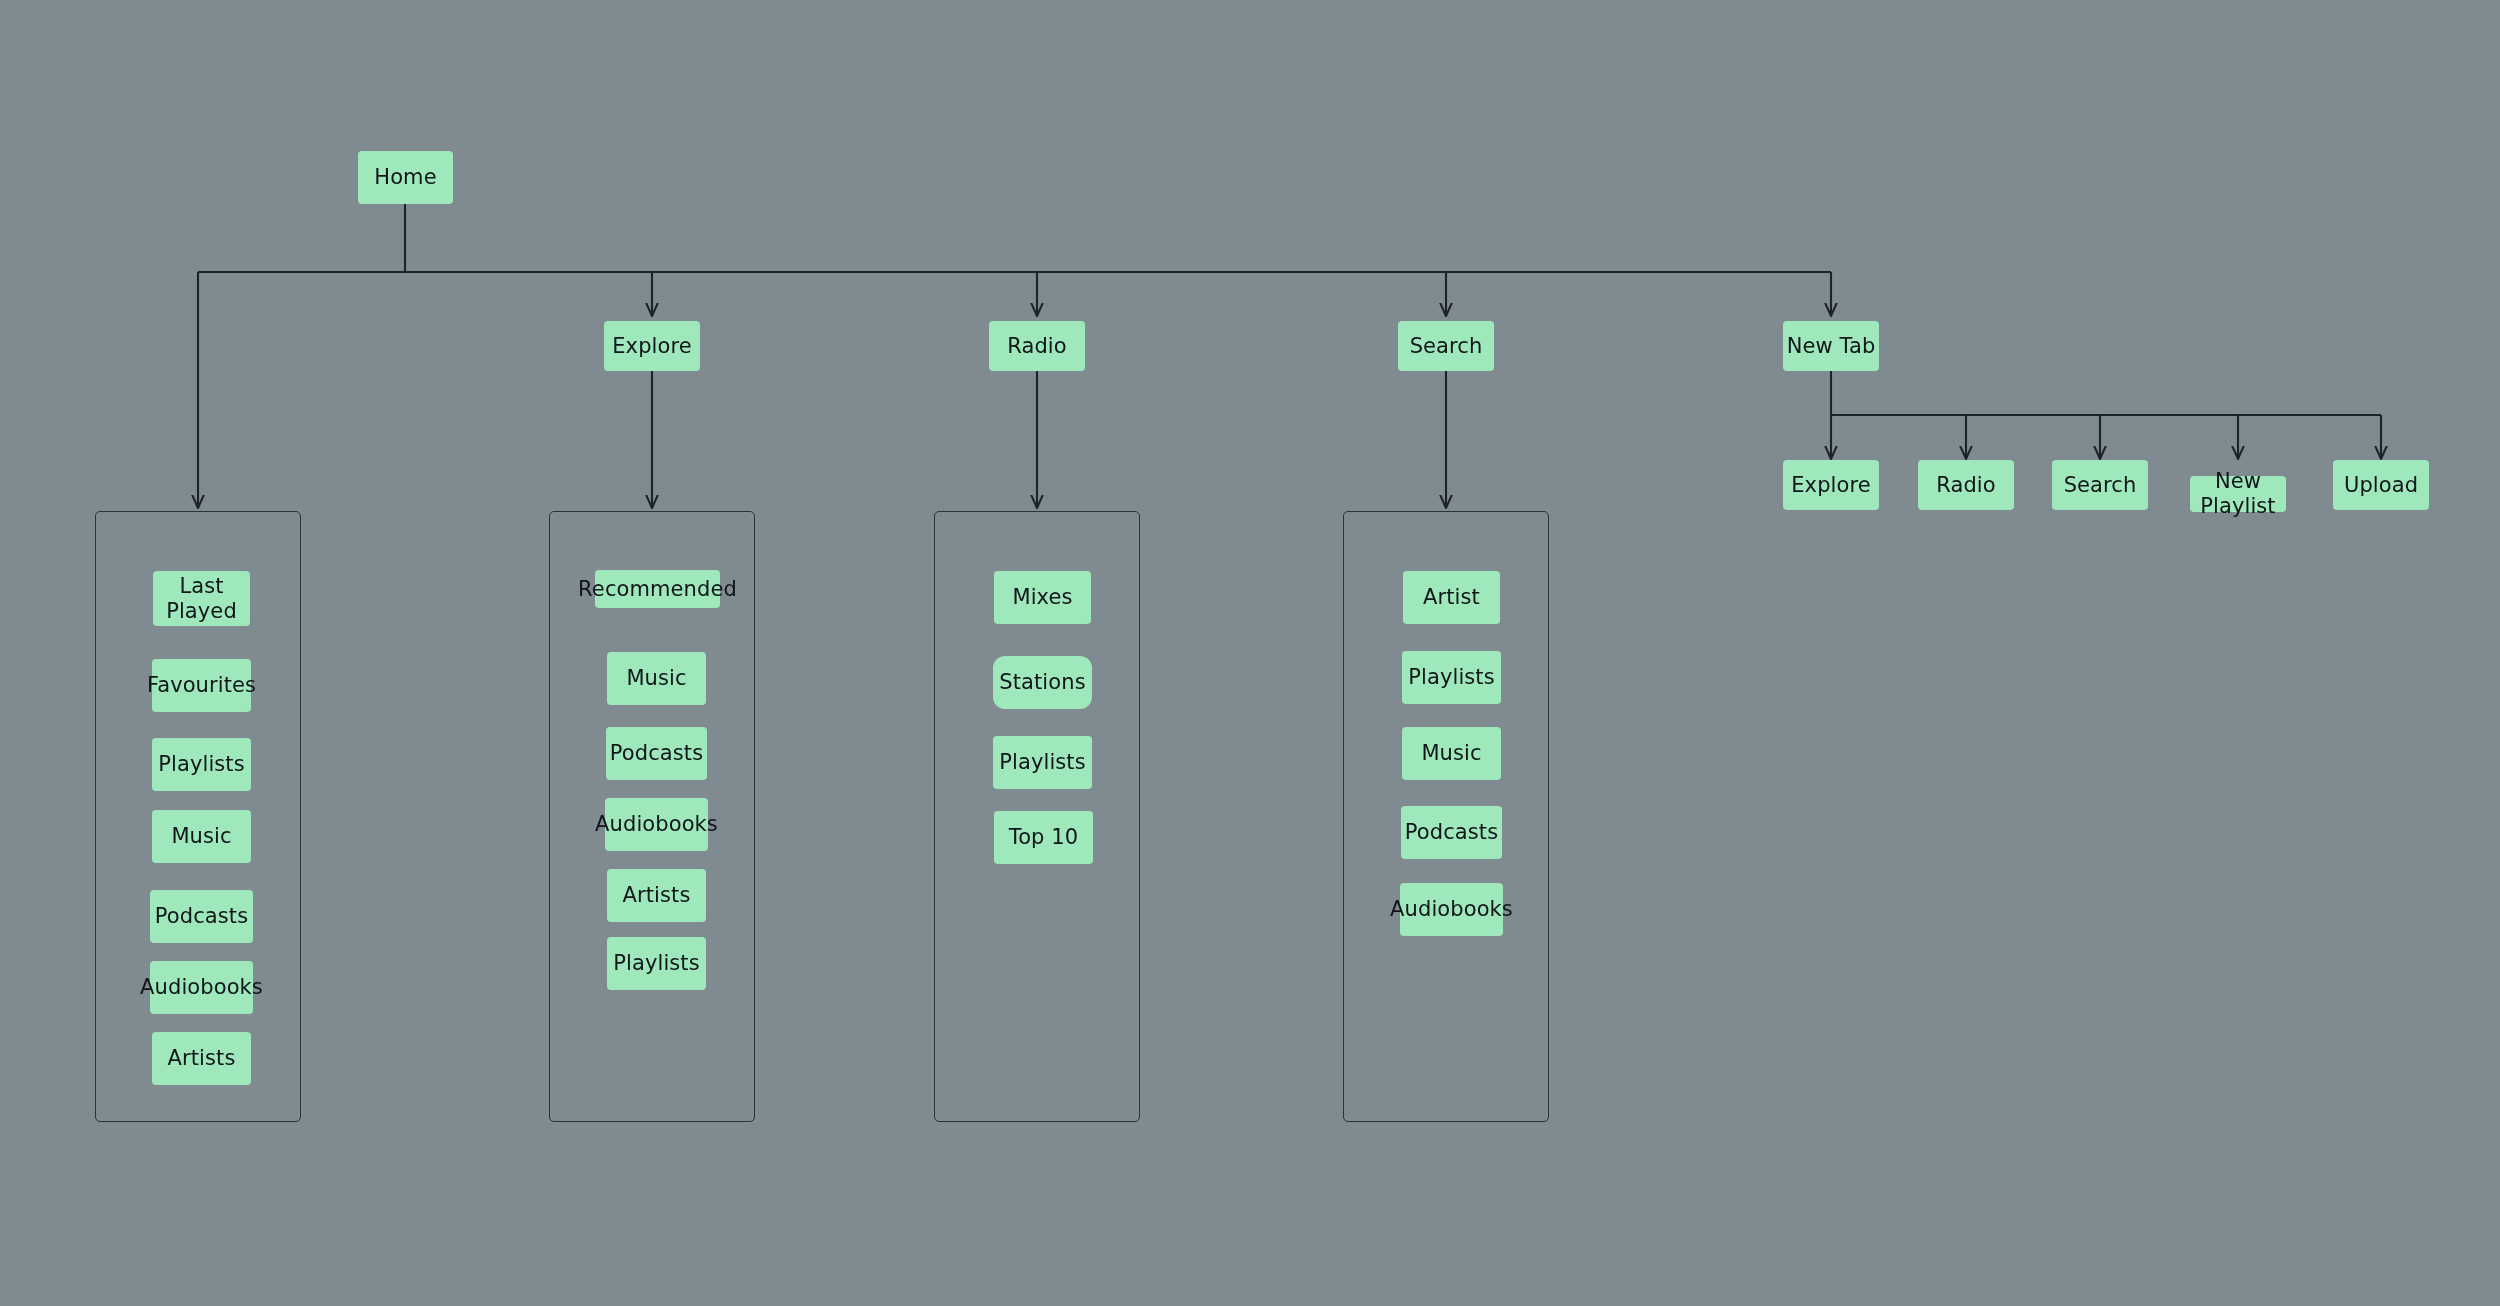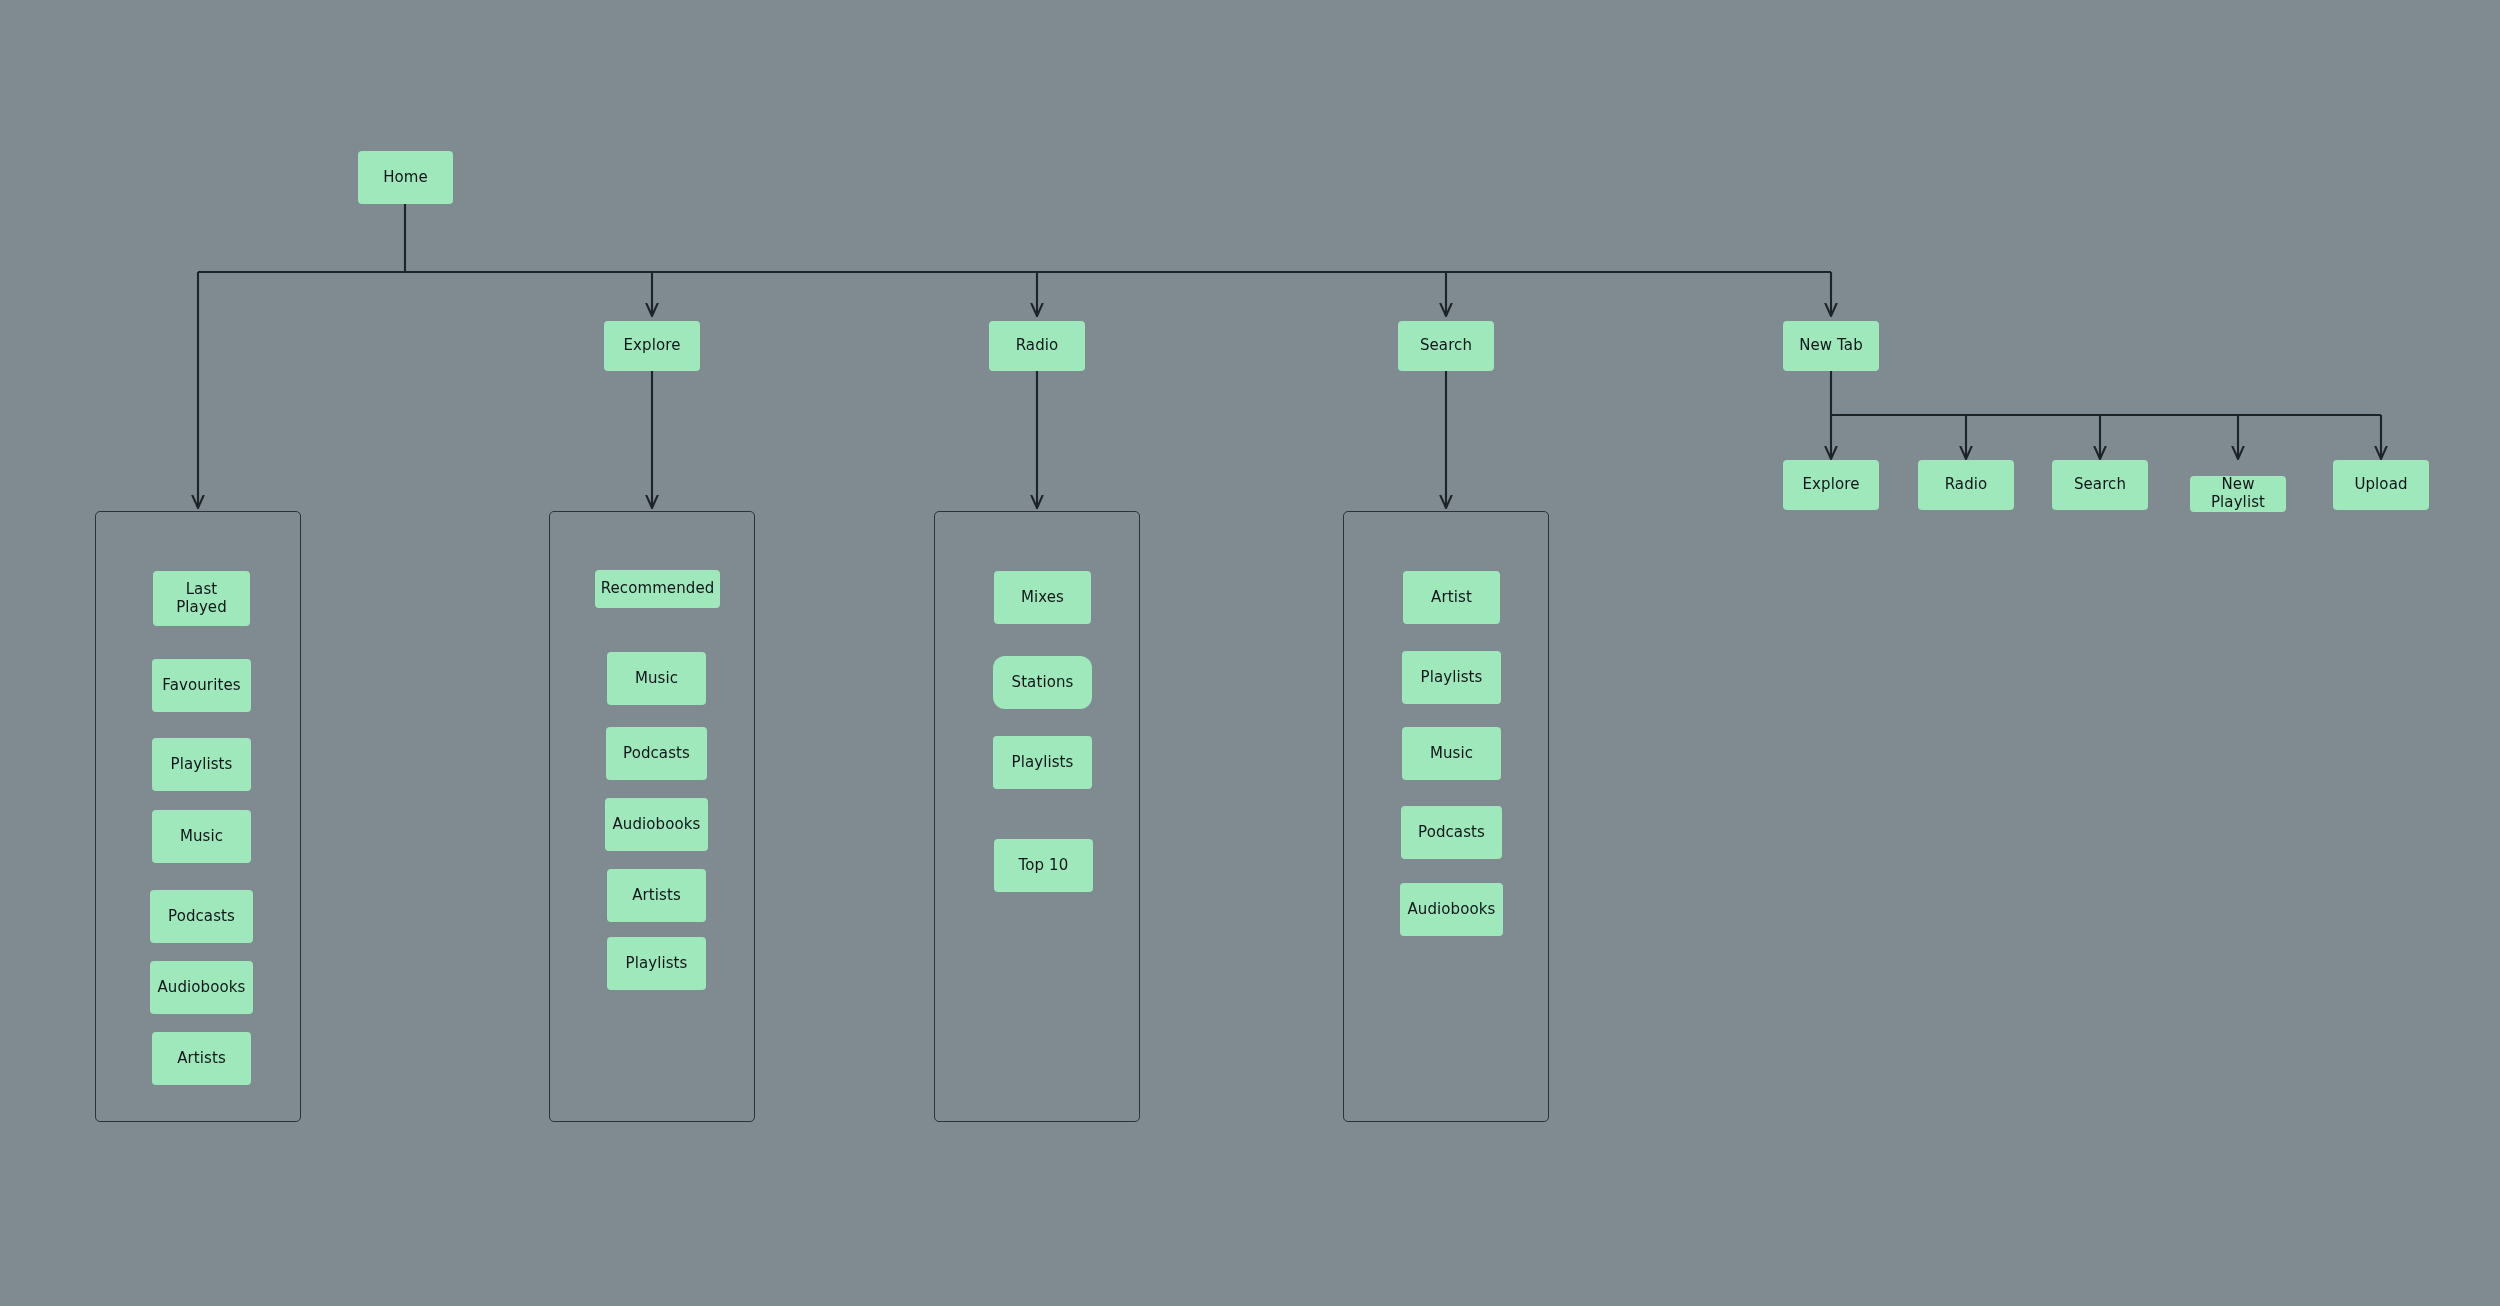--- a/index.html
+++ b/index.html
@@ -25,21 +25,21 @@
   .node {
     position: absolute;
     box-sizing: border-box;
     background: #9fe8bb;
     border-radius: 4px;
     display: flex;
     align-items: center;
     justify-content: center;
     text-align: center;
     color: #10161a;
-    font-size: 15px;
+    font-size: 21px;
     line-height: 1.18;
     letter-spacing: 0.1px;
     white-space: pre-line;
   }
   .group-box {
     position: absolute;
     box-sizing: border-box;
     background: transparent;
     border: 1.6px solid #2b3338;
     border-radius: 5px;
@@ -107,21 +107,21 @@
   <div class="node" style="left:595px; top:570px; width:125px; height:38px;">Recommended</div>
   <div class="node" style="left:607px; top:652px; width:99px; height:53px;">Music</div>
   <div class="node" style="left:606px; top:727px; width:101px; height:53px;">Podcasts</div>
   <div class="node" style="left:605px; top:798px; width:103px; height:53px;">Audiobooks</div>
   <div class="node" style="left:607px; top:869px; width:99px; height:53px;">Artists</div>
   <div class="node" style="left:607px; top:937px; width:99px; height:53px;">Playlists</div>
 
   <div class="node" style="left:994px; top:571px; width:97px; height:53px;">Mixes</div>
   <div class="node" style="left:993px; top:656px; width:99px; height:53px;border-radius:12px;">Stations</div>
   <div class="node" style="left:993px; top:736px; width:99px; height:53px;">Playlists</div>
-  <div class="node" style="left:994px; top:811px; width:99px; height:53px;margin-top:28px;">Top 10</div>
+  <div class="node" style="left:994px; top:811px; width:99px; height:53px;">Top 10</div>
 
   <div class="node" style="left:1403px; top:571px; width:97px; height:53px;">Artist</div>
   <div class="node" style="left:1402px; top:651px; width:99px; height:53px;">Playlists</div>
   <div class="node" style="left:1402px; top:727px; width:99px; height:53px;">Music</div>
   <div class="node" style="left:1401px; top:806px; width:101px; height:53px;">Podcasts</div>
   <div class="node" style="left:1400px; top:883px; width:103px; height:53px;">Audiobooks</div>
 
   <div class="node" style="left:1783px; top:460px; width:96px; height:50px;">Explore</div>
   <div class="node" style="left:1918px; top:460px; width:96px; height:50px;">Radio</div>
   <div class="node" style="left:2052px; top:460px; width:96px; height:50px;">Search</div>

